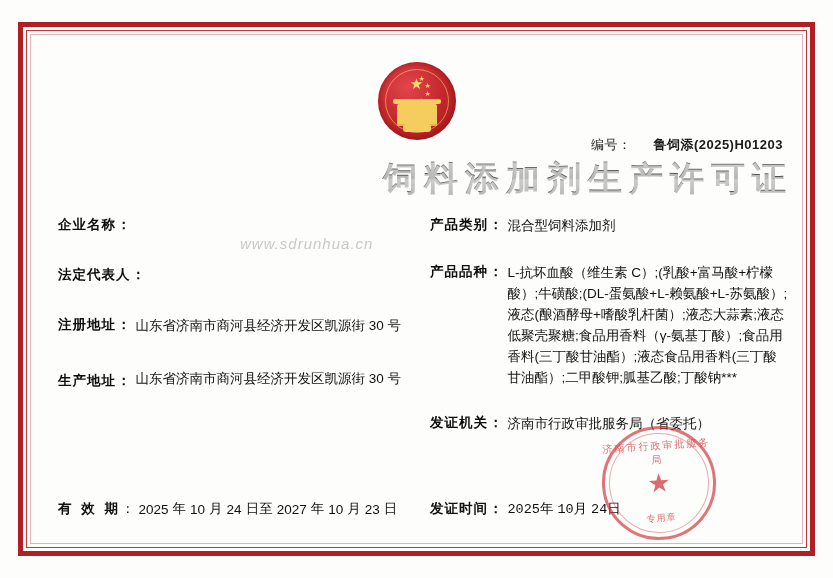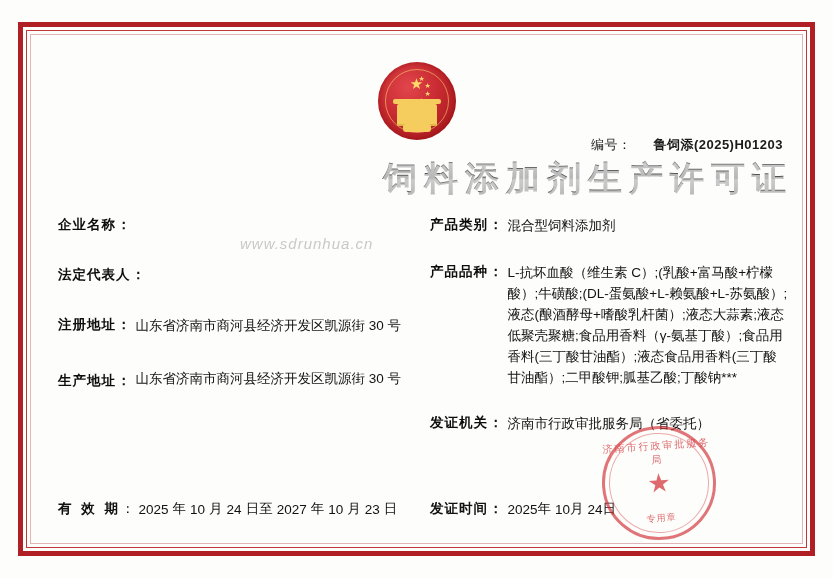--- a/index.html
+++ b/index.html
@@ -245,20 +245,21 @@
   
   .issue-date {
     position: absolute;
     left: 390px;
     bottom: 16px;
     font-size: 13.5px;
     color: #111;
     display: flex;
     align-items: center;
     white-space: nowrap;
+    font-family: Liberation Mono, monospace;
   }
   .issue-date .flabel { font-weight: bold; letter-spacing: 1px; }
   .issue-date .fcolon { padding: 0 5px 0 1px; font-weight: bold; }
 
   
   .stamp {
     position: absolute;
     left: 562px;
     bottom: -6px;
     width: 108px;

